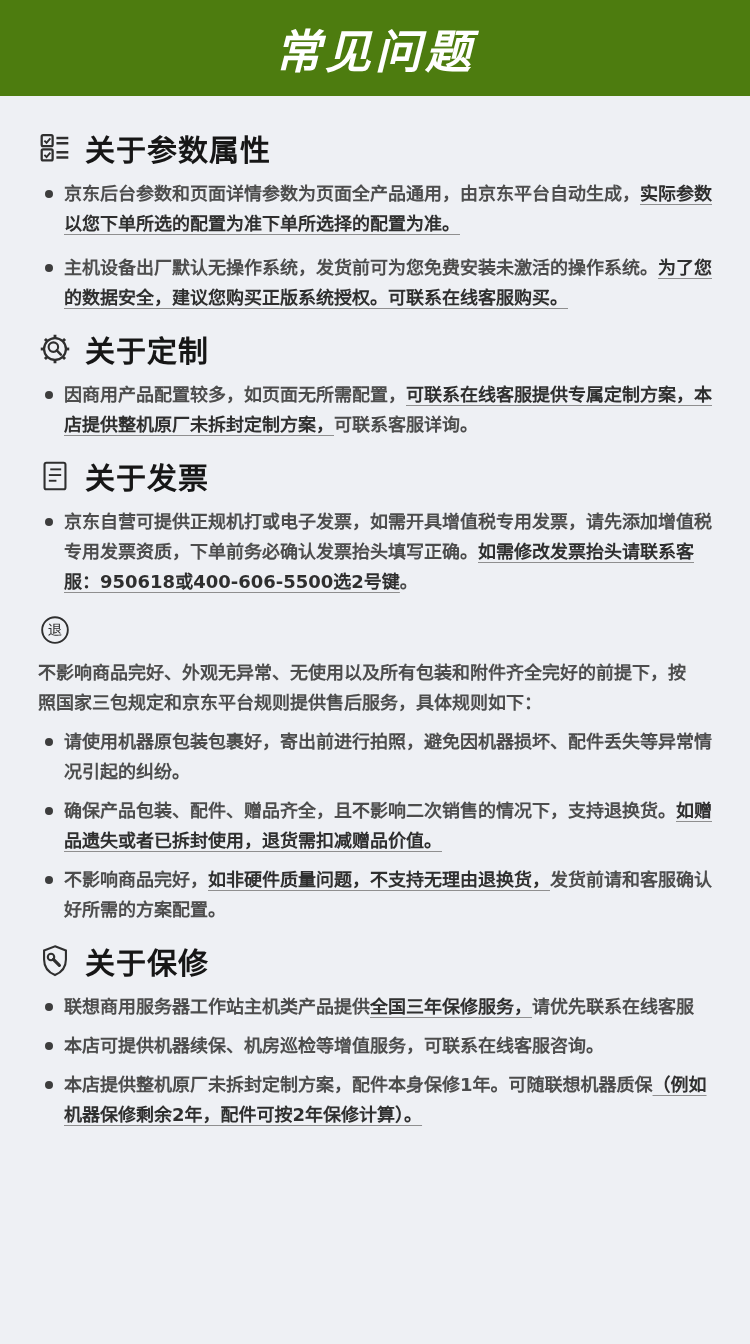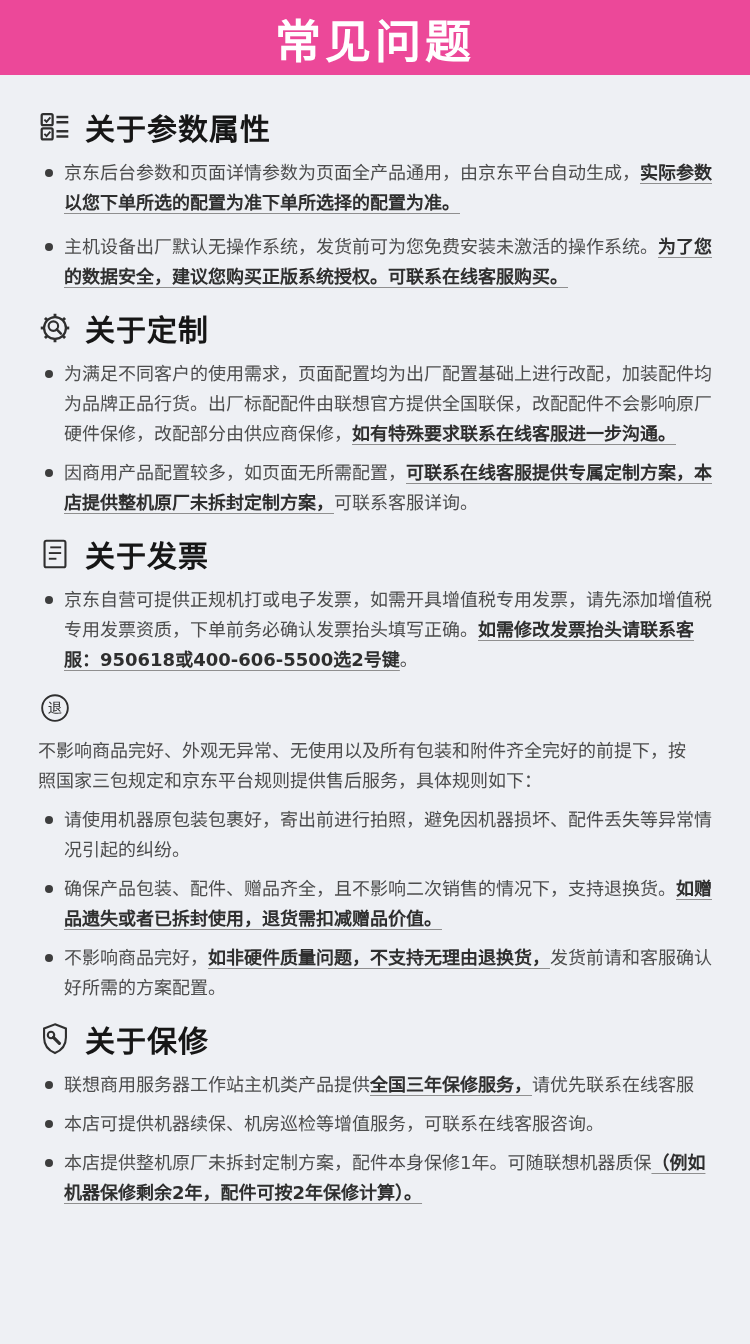--- a/index.html
+++ b/index.html
@@ -5,22 +5,22 @@
   html,body { margin:0; padding:0; }
   body {
     width:750px; height:1344px; overflow:hidden;
     background:#eef0f4;
     font-family:"DejaVu Sans","Liberation Sans",sans-serif;
   }
   .page { width:750px; height:1344px; overflow:hidden; }
 
   
   .banner {
-    height:75px; background:#ec4899;
-    display:flex; align-items:center; justify-content:center;
+    height:96px; background:#4d7c0f;
+    display:flex; align-items:center; justify-content:center;font-style:italic;
   }
   .banner h1 {
     margin:0; color:#ffffff; font-size:46px; font-weight:700; letter-spacing:4px;
   }
 
   
   main { padding:16px 36px 0 38px; }
   .faq-section { margin-top:14px; }
   .sec-head { display:flex; align-items:center; gap:11px; margin:4px 0 4px -2px;font-family:Liberation Mono, monospace; }
   .sec-icon { width:38px; height:38px; display:inline-flex; flex:0 0 auto; }
@@ -31,21 +31,21 @@
     margin:9px 0 0 0; font-size:18px; line-height:30px; color:#4d4d4d;
     text-align:left;
   }
   .item.bulleted { position:relative; padding-left:26px; }
   .item.bulleted::before {
     content:""; position:absolute; left:7px; top:11px;
     width:8px; height:8px; border-radius:50%; background:#3d3d3d;
   }
   .item.intro { padding-right:20px; }
 
-  .plain { font-weight:400; }
+  .plain { font-weight:700; }
   .em-underline {
     color:#2f2f2f; font-weight:600;
     text-decoration:underline;
     text-decoration-color:#8f8f8f;
     text-decoration-thickness:1px;
     text-underline-offset:4px;
   }
 </style>
 </head>
 <body>
@@ -90,21 +90,20 @@
                 <line x1="28.1" y1="28.1" x2="30.6" y2="30.6"></line>
                 <line x1="9.4" y1="30.6" x2="11.9" y2="28.1"></line>
                 <line x1="28.1" y1="11.9" x2="30.6" y2="9.4"></line>
               </g>
               <circle cx="18.3" cy="18" r="5" fill="none" stroke="#2f2f2f" stroke-width="2.2"></circle>
               <line x1="21.8" y1="21.5" x2="26.2" y2="25.9" stroke="#2f2f2f" stroke-width="2.6" stroke-linecap="round"></line>
             </svg>
           </span>
           <h2 class="sec-title">关于定制</h2>
         </div>
-        <p class="item bulleted"><span class="plain">为满足不同客户的使用需求，页面配置均为出厂配置基础上进行改配，加装配件均为品牌正品行货。出厂标配配件由联想官方提供全国联保，改配配件不会影响原厂硬件保修，改配部分由供应商保修，</span><span class="em-underline">如有特殊要求联系在线客服进一步沟通。</span></p>
         <p class="item bulleted"><span class="plain">因商用产品配置较多，如页面无所需配置，</span><span class="em-underline">可联系在线客服提供专属定制方案，本店提供整机原厂未拆封定制方案，</span><span class="plain">可联系客服详询。</span></p>
       </section>
       <section class="faq-section">
         <div class="sec-head">
           <span class="sec-icon">
             <svg viewBox="0 0 40 40">
               <rect x="9" y="6" width="22" height="28" rx="2" fill="none" stroke="#2f2f2f" stroke-width="2.2"></rect>
               <line x1="15" y1="13" x2="26.5" y2="13" stroke="#2f2f2f" stroke-width="2"></line>
               <line x1="13.5" y1="19" x2="26.5" y2="19" stroke="#2f2f2f" stroke-width="2"></line>
               <line x1="13.5" y1="25" x2="21.5" y2="25" stroke="#2f2f2f" stroke-width="2"></line>

